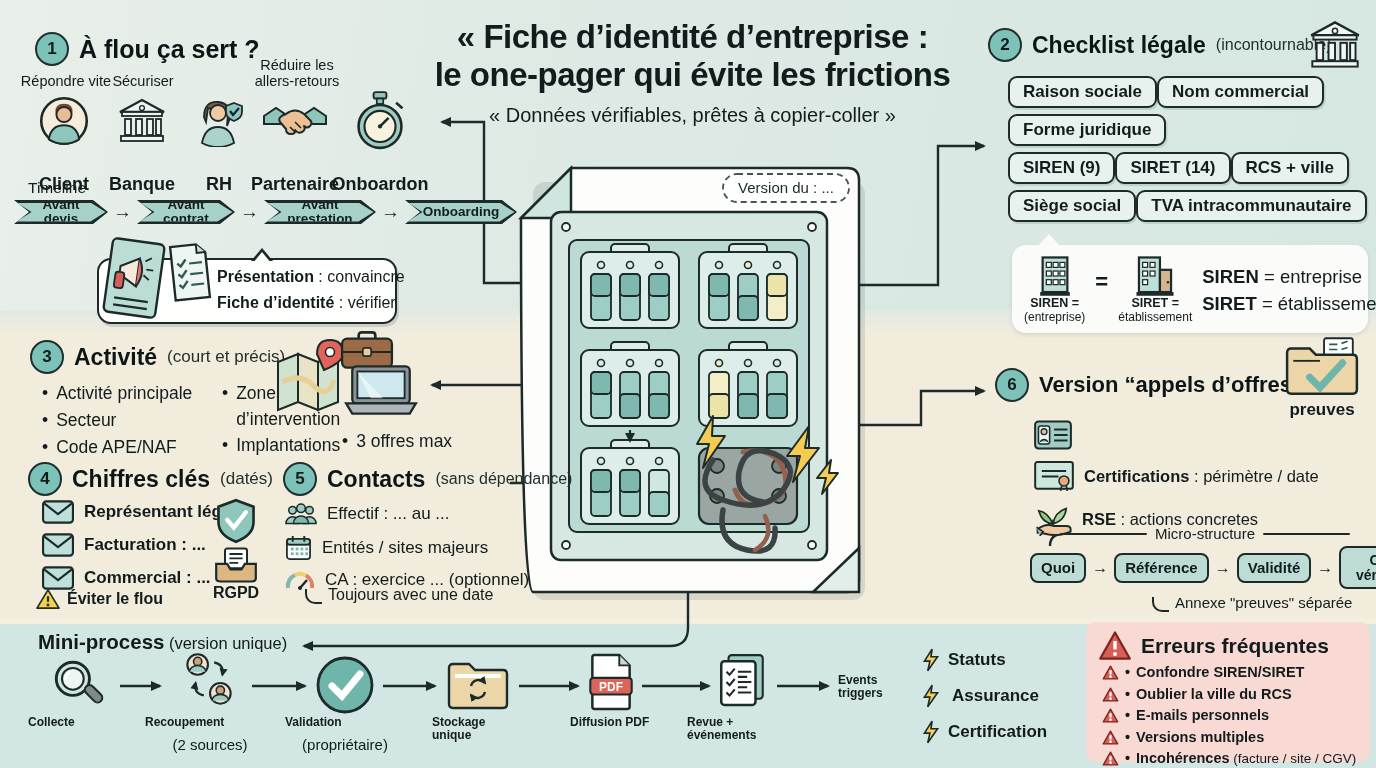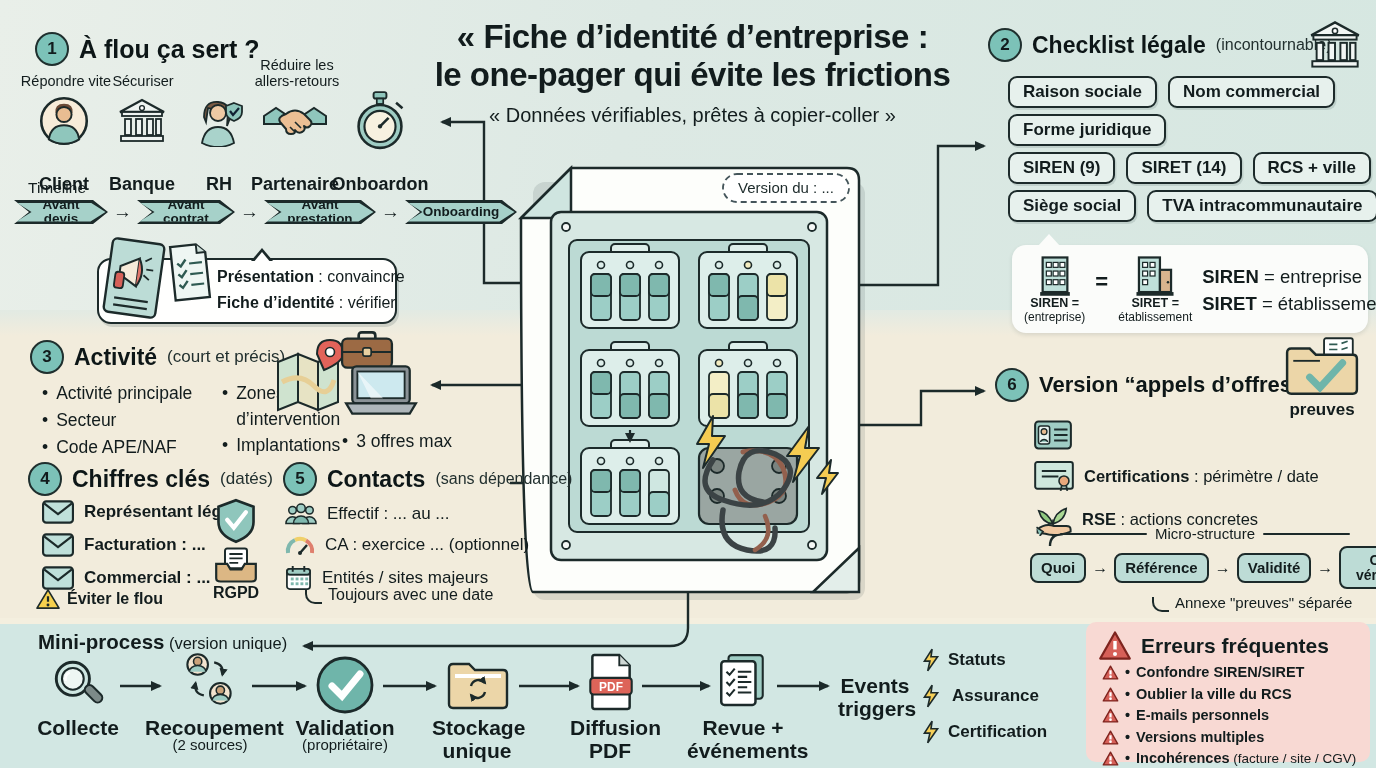--- a/index.html
+++ b/index.html
@@ -31,35 +31,35 @@
   .chev .o{inset:0;background:#1c2a2a;}
   .chev .i{inset:2.5px;background:#a6d1c9;display:flex;align-items:center;justify-content:center;
     text-align:center;font-weight:bold;font-size:13.5px;line-height:1.05;padding:0 16px;box-sizing:border-box;}
   .arrow-glyph{font-size:19px;font-weight:bold;flex:0 0 auto;}
   .callout{background:#fffffe;border:2.5px solid #1c2a2a;border-radius:14px;box-shadow:2px 3px 0 rgba(20,40,40,.14);}
   .ptr-d{width:0;height:0;border-left:11px solid transparent;border-right:11px solid transparent;}
   
   .blist{font-size:17.5px;line-height:27px;}
   .blist .row{display:flex;gap:8px;}
   
-  .boxrow{display:flex;gap:11px;justify-content:center;}
+  .boxrow{display:flex;justify-content:center;}
   .lbox{background:#e7f1ed;border:2px solid #1c2a2a;border-radius:9px;padding:4px 13px;
     font-weight:bold;font-size:17px;box-shadow:1.5px 2px 0 rgba(20,40,40,.12);white-space:nowrap;}
   
   .mbox{background:#bddcd6;border:2px solid #1c2a2a;border-radius:8px;padding:5px 9px;
     font-weight:bold;font-size:15px;text-align:center;line-height:1.05;white-space:nowrap;}
   .mslabel{display:flex;align-items:center;gap:8px;font-size:15px;}
   .mslabel .ln{flex:1;height:2px;background:#1c2a2a;border-radius:2px;}
   .hook{display:inline-block;width:15px;height:13px;border-left:2px solid #1c2a2a;border-bottom:2px solid #1c2a2a;
     border-bottom-left-radius:10px;margin-right:6px;vertical-align:-4px;}
   
   .irow{display:flex;align-items:center;gap:10px;}
   .lead{font-weight:bold;}
   
-  .pstep-label{font-weight:bold;font-size:21px;text-align:center;line-height:1.1;}
+  .pstep-label{font-weight:bold;font-size:12px;line-height:1.1;}
   .pstep-sub{font-size:15px;text-align:center;}
   
   .errors{background:#f8d9d3;border-radius:10px;}
   .err-item{display:flex;align-items:center;gap:6px;font-size:14.5px;font-weight:bold;line-height:1;}
   svg{display:block;}
 </style>
 </head>
 <body>
 
 <div id="canvas">
@@ -483,50 +483,50 @@
             <circle cx="26" cy="8" r="4" fill="#9fcdc4" stroke="#1c2a2a" stroke-width="1.6"></circle>
             <circle cx="17" cy="6" r="4.5" fill="#9fcdc4" stroke="#1c2a2a" stroke-width="1.6"></circle>
             <path d="M1 22 a7 7 0 0 1 14 0 Z M19 22 a7 7 0 0 1 14 0 Z" fill="#9fcdc4" stroke="#1c2a2a" stroke-width="1.6"></path>
             <path d="M9 22 a8 8 0 0 1 16 0 Z" fill="#7fb8ae" stroke="#1c2a2a" stroke-width="1.6"></path>
           </svg>
         </span>
       <span style="font-size:17px;">Effectif : ... au ...</span>
     </div>
     <div class="irow">
       <span>
-          <svg width="30" height="22" viewBox="0 0 30 22">
-            <path d="M3 19 A12 12 0 0 1 10 6" stroke="#7fb8ae" stroke-width="4" fill="none"></path>
-            <path d="M10 6 A12 12 0 0 1 21 6.5" stroke="#f0d06a" stroke-width="4" fill="none"></path>
-            <path d="M21 6.5 A12 12 0 0 1 27 19" stroke="#df7f6d" stroke-width="4" fill="none"></path>
-            <path d="M15 19 L22 11" stroke="#1c2a2a" stroke-width="2.4"></path>
-            <circle cx="15" cy="19" r="2" fill="#1c2a2a"></circle>
-          </svg>
-        </span>
-      <span style="font-size:17px;">CA : exercice ... (optionnel)</span>
-    </div>
-    <div class="irow">
-      <span>
           <svg width="27" height="27" viewBox="0 0 28 28">
             <rect x="2" y="5" width="24" height="21" rx="3" fill="#fff" stroke="#1c2a2a" stroke-width="1.8"></rect>
             <path d="M2 11 H26" stroke="#1c2a2a" stroke-width="1.6"></path>
             <rect x="2" y="5" width="24" height="6" rx="3" fill="#9fcdc4" stroke="#1c2a2a" stroke-width="1.8"></rect>
             <path d="M8 2 V8 M20 2 V8" stroke="#1c2a2a" stroke-width="2"></path>
             <g fill="#7fb8ae">
               <rect x="6" y="14" width="3" height="3"></rect>
               <rect x="11" y="14" width="3" height="3"></rect>
               <rect x="16" y="14" width="3" height="3"></rect>
               <rect x="21" y="14" width="3" height="3"></rect>
               <rect x="6" y="19" width="3" height="3"></rect>
               <rect x="11" y="19" width="3" height="3"></rect>
               <rect x="16" y="19" width="3" height="3"></rect>
               <rect x="21" y="19" width="3" height="3"></rect>
             </g>
           </svg>
         </span>
       <span style="font-size:17px;">Entités / sites majeurs</span>
+    </div>
+    <div class="irow">
+      <span>
+          <svg width="30" height="22" viewBox="0 0 30 22">
+            <path d="M3 19 A12 12 0 0 1 10 6" stroke="#7fb8ae" stroke-width="4" fill="none"></path>
+            <path d="M10 6 A12 12 0 0 1 21 6.5" stroke="#f0d06a" stroke-width="4" fill="none"></path>
+            <path d="M21 6.5 A12 12 0 0 1 27 19" stroke="#df7f6d" stroke-width="4" fill="none"></path>
+            <path d="M15 19 L22 11" stroke="#1c2a2a" stroke-width="2.4"></path>
+            <circle cx="15" cy="19" r="2" fill="#1c2a2a"></circle>
+          </svg>
+        </span>
+      <span style="font-size:17px;">CA : exercice ... (optionnel)</span>
     </div>
   </div>
   <div class="abs" style="left:305px;top:586px;font-size:16px;z-index:3;">
     <span class="hook"></span><span>Toujours avec une date</span>
   </div>
 
   <div class="abs hdr" style="left:988px;top:28px;z-index:3;">
     <div class="badge">2</div>
     <span class="h-title">Checklist légale</span>
     <span class="h-sub">(incontournable)</span>

